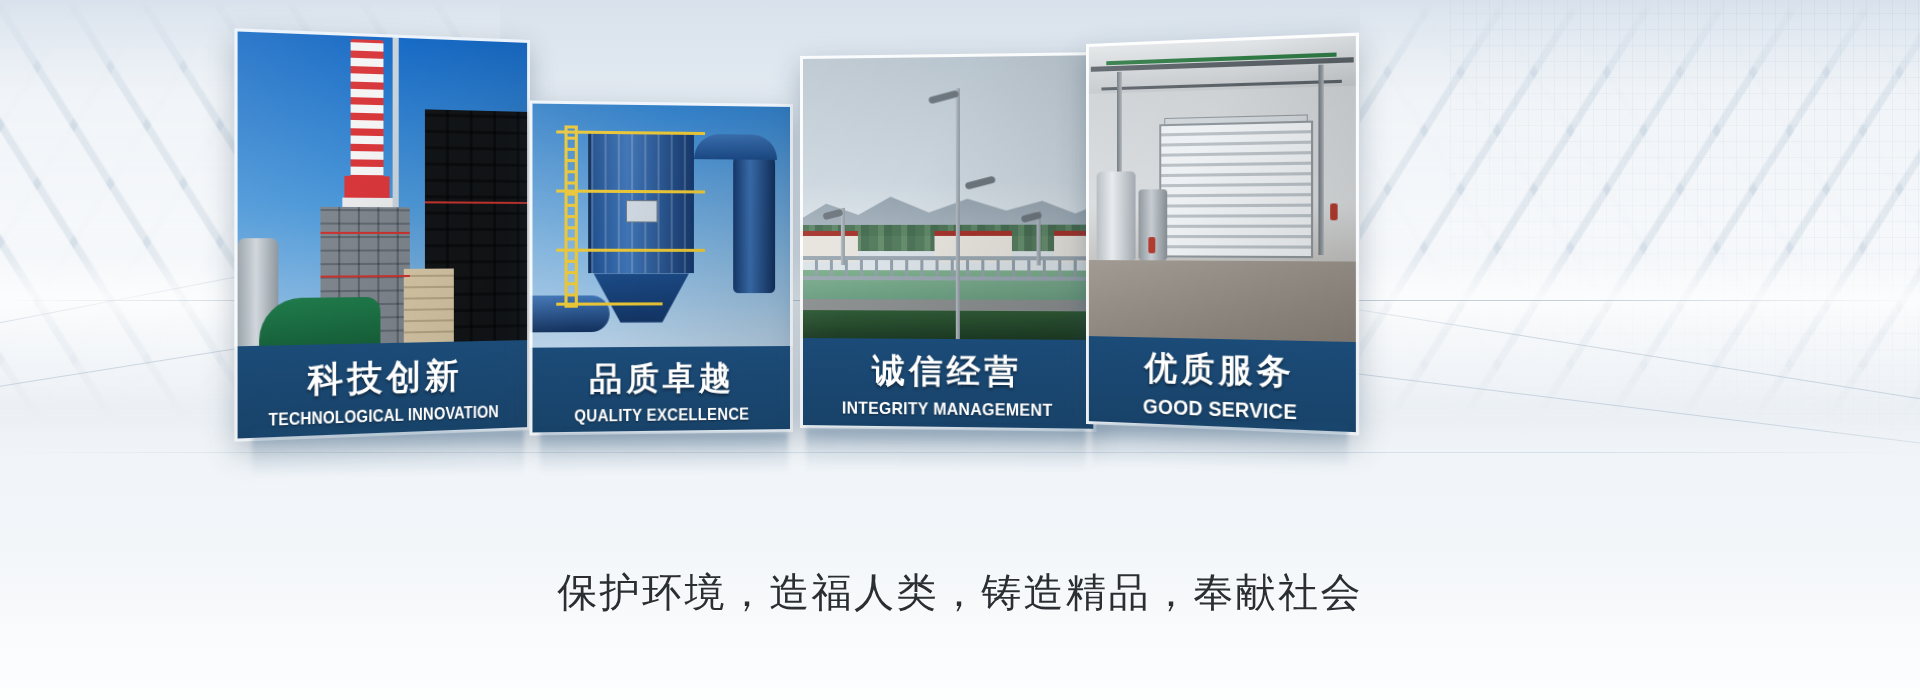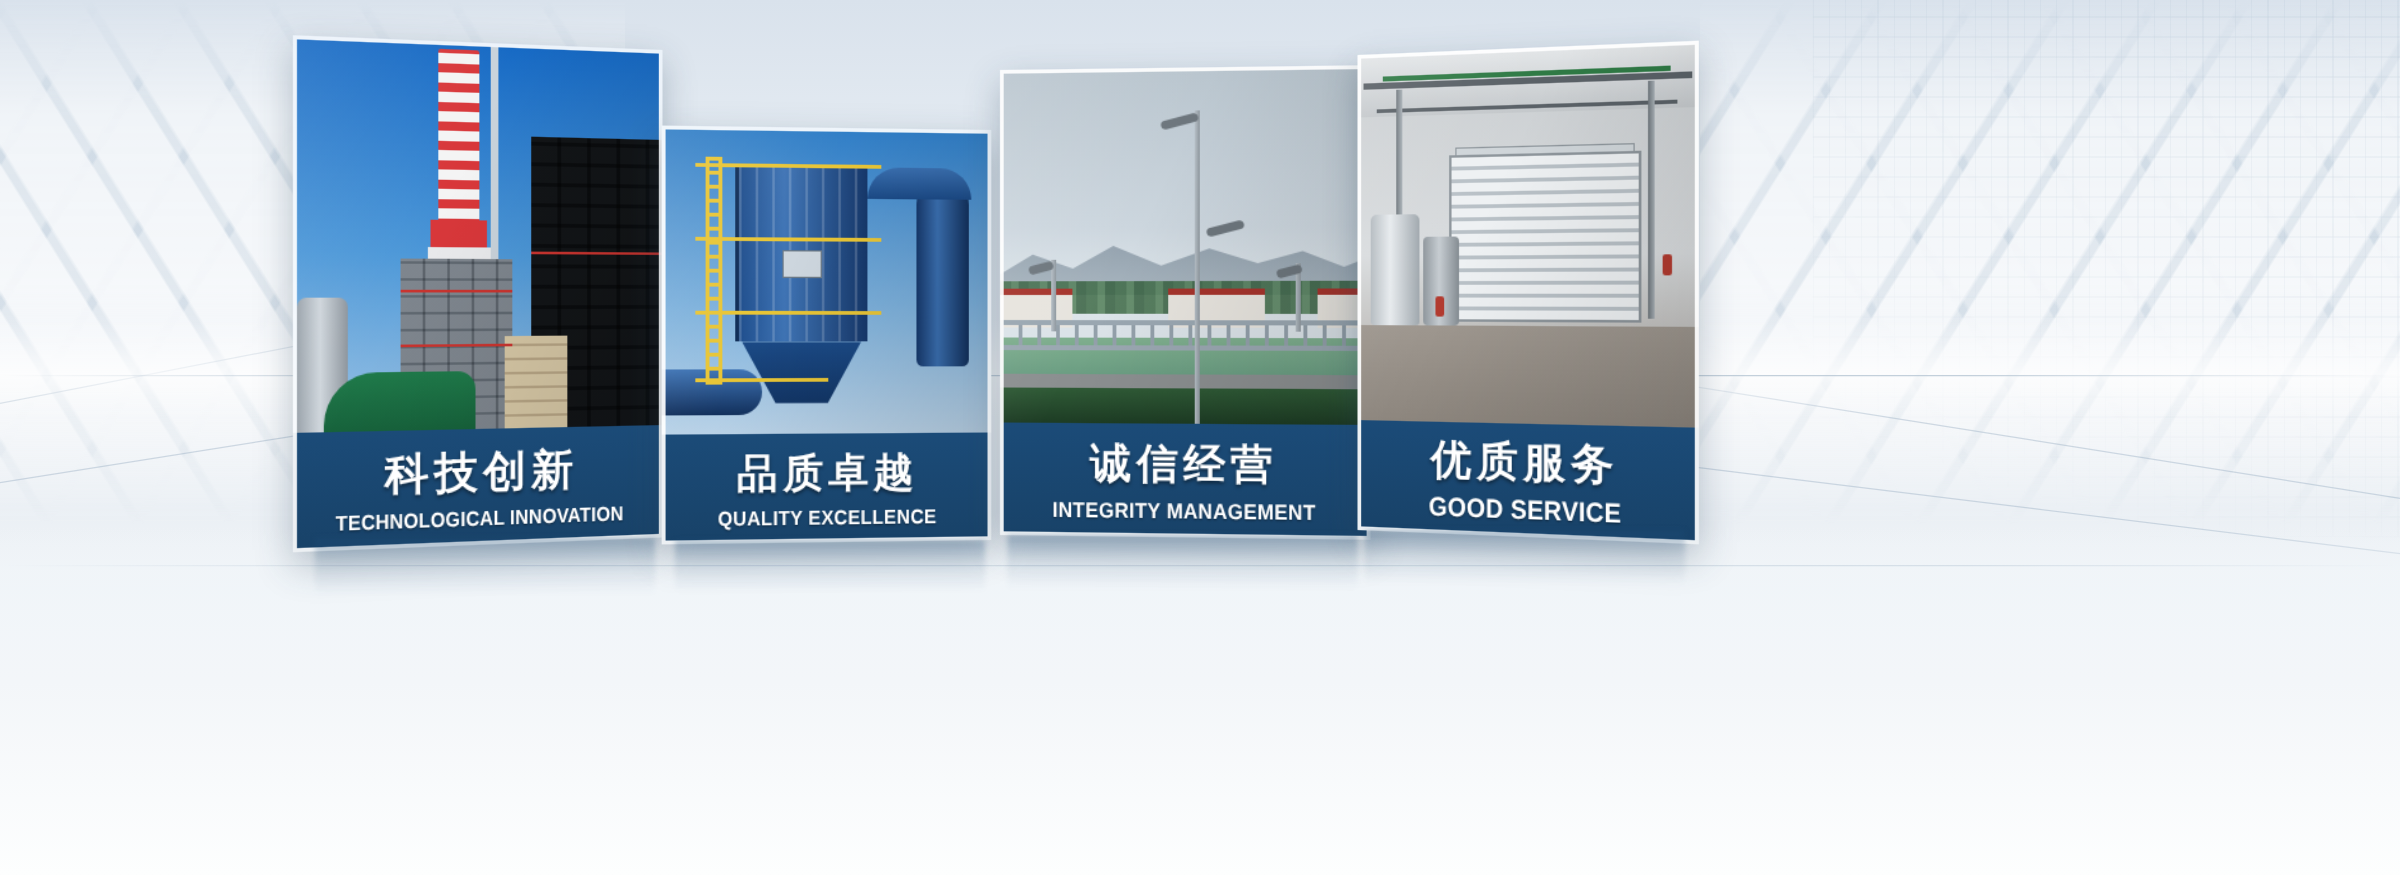--- a/index.html
+++ b/index.html
@@ -341,14 +341,15 @@
       <div class="photo-shade"></div>
     </div>
     <div class="caption" style="height:88px;">
       <div class="cn" style="font-size:33px;">优质服务</div>
       <div class="en" style="font-size:21px;margin-top:3px;letter-spacing:.01em;">GOOD SERVICE</div>
     </div>
     <div class="panel-edge"></div>
   </div>
   <div class="panel-reflect" style="left:1092px;top:424px;width:256px;height:44px;"></div>
 
+  <div id="tagline">保护环境，造福人类，铸造精品，奉献社会</div>
 
 </div>
 
 </body></html>

